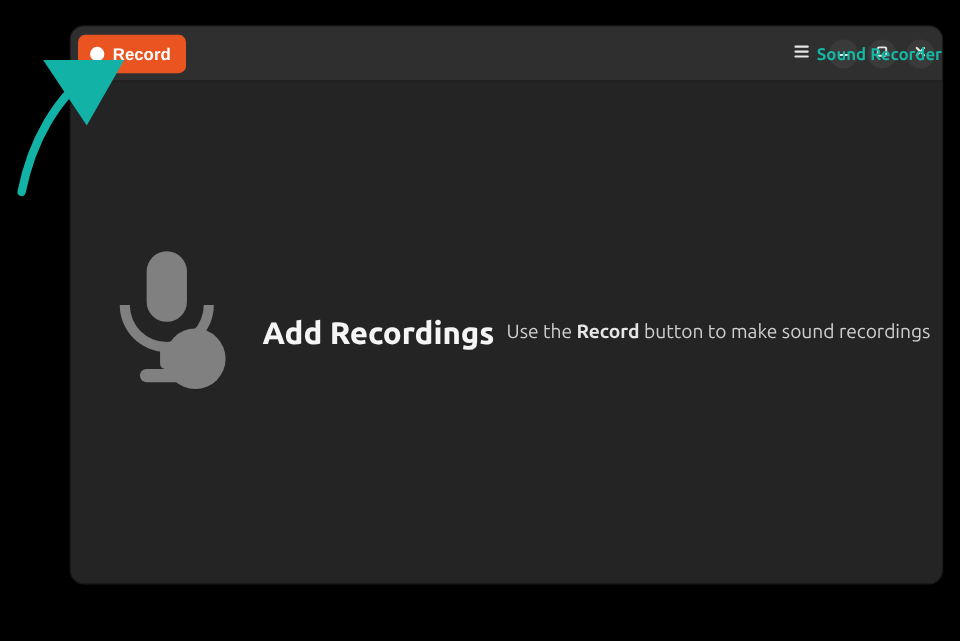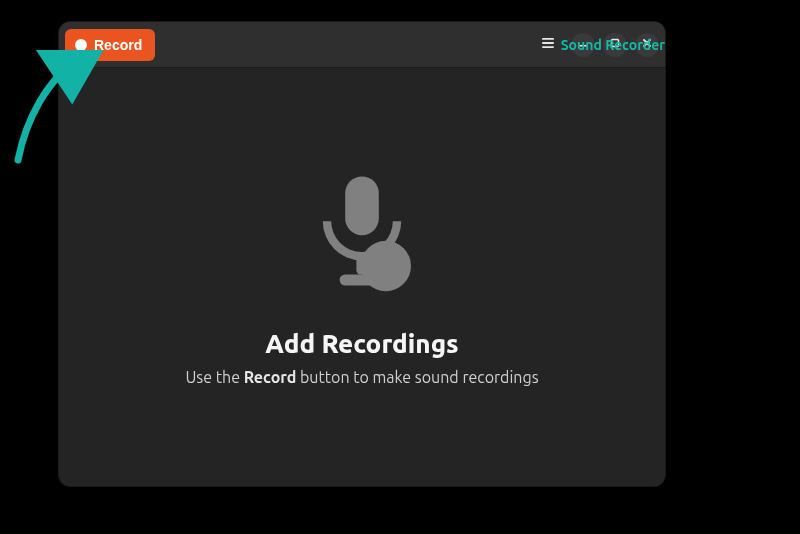--- a/index.html
+++ b/index.html
@@ -2,21 +2,21 @@
 <html><head>
   <meta charset="utf-8">
   <style>
     * { margin: 0; padding: 0; box-sizing: border-box; }
     html, body { width: 800px; height: 534px; background: #000; font-family: Ubuntu, Cantarell, "DejaVu Sans", sans-serif; overflow: hidden; }
 
     .window {
       position: absolute;
       left: 58px;
       top: 21px;
-      width: 608px;
+      width: 728px;
       height: 466px;
       background: #242424;
       border-radius: 12px;
       box-shadow: 0 6px 20px rgba(0,0,0,0.6);
       display: flex;
       flex-direction: column;
       overflow: hidden;
       border: 1px solid #1a1a1a;
     }
 
@@ -74,21 +74,21 @@
       border: none;
       border-radius: 50%;
       display: flex; align-items: center; justify-content: center;
       cursor: pointer;
       color: #e6e6e6;
     }
 
     .content {
       flex: 1;
       display: flex;
-      flex-direction: column;
+      flex-direction: row;
       align-items: center;
       justify-content: center;
       gap: 10px;
       color: #eaeaea;
     }
 
     .mic-icon { color: #808080; margin-bottom: 8px; }
 
     .empty-heading {
       font-size: 26px;

